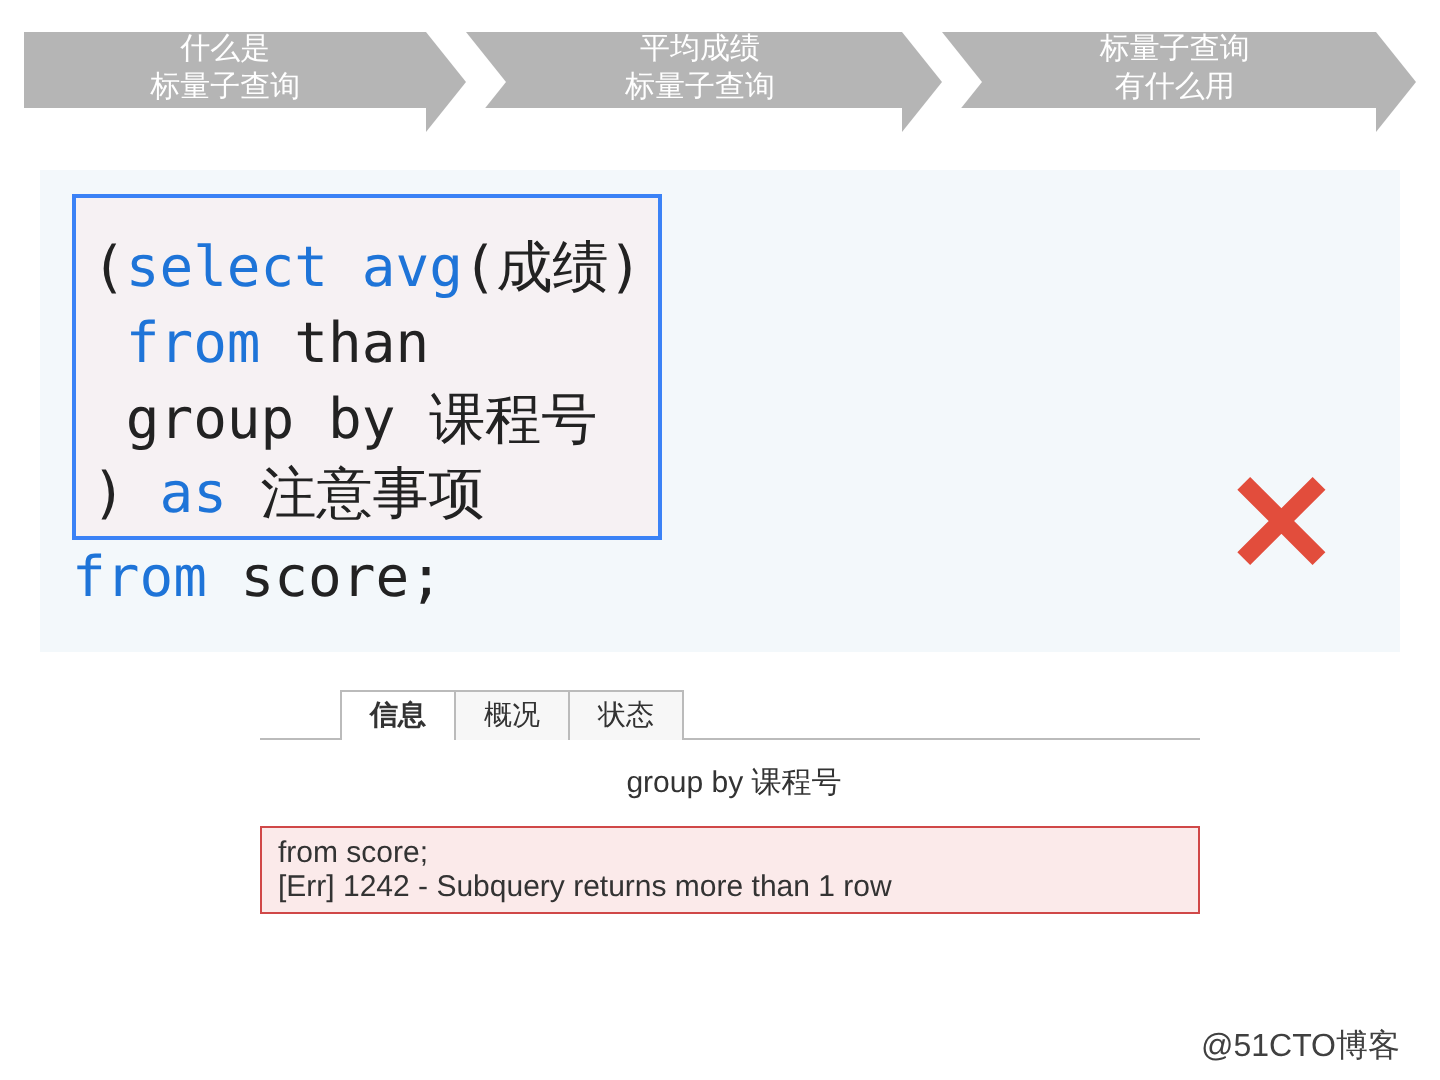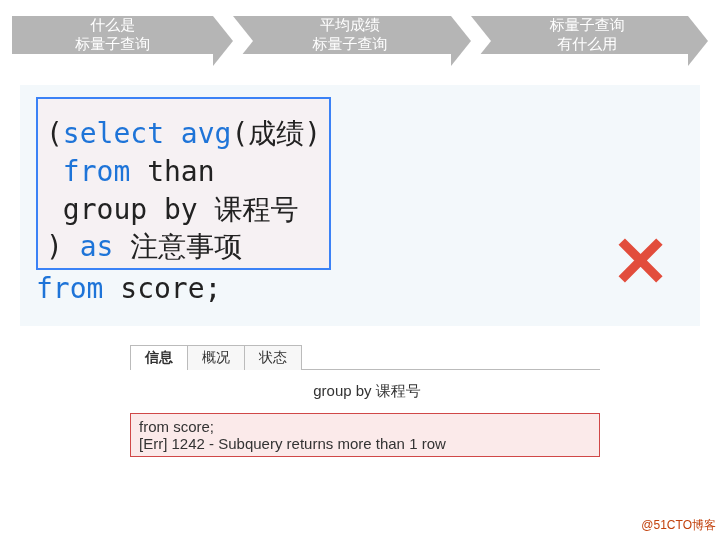--- a/index.html
+++ b/index.html
@@ -106,43 +106,44 @@
     font-size: 14px;
     background: #f7f7f7;
     margin-right: -1px;
     color: #333;
     position: relative;
     top: 1px;
   }
   .tab.active {
     background: #fff;
     font-weight: bold;
+    margin-left: 40px;
   }
   .msgline {
     font-size: 15px;
     color: #333;
     margin: 12px 0 0 4px;
     font-family: "Microsoft YaHei", Arial, sans-serif;
   }
   .center { text-align: center; }
   .errbox {
     border: 1px solid #d04848;
     background: #fbeaea;
     padding: 4px 8px;
     font-size: 15px;
     color: #333;
     margin-top: 12px;
     font-family: Arial, "Microsoft YaHei", sans-serif;
   }
   .watermark {
     position: absolute;
-    right: 4px;
+    right: 20px;
     bottom: 6px;
-    color: #c2410c;
-    font-size: 12px;
+    color: #404040;
+    font-size: 16px;
   }
 </style>
 </head>
 <body>
 
 <div class="breadcrumb">
   <div class="crumb">
     <span>什么是</span>
     <span>标量子查询</span>
   </div>

